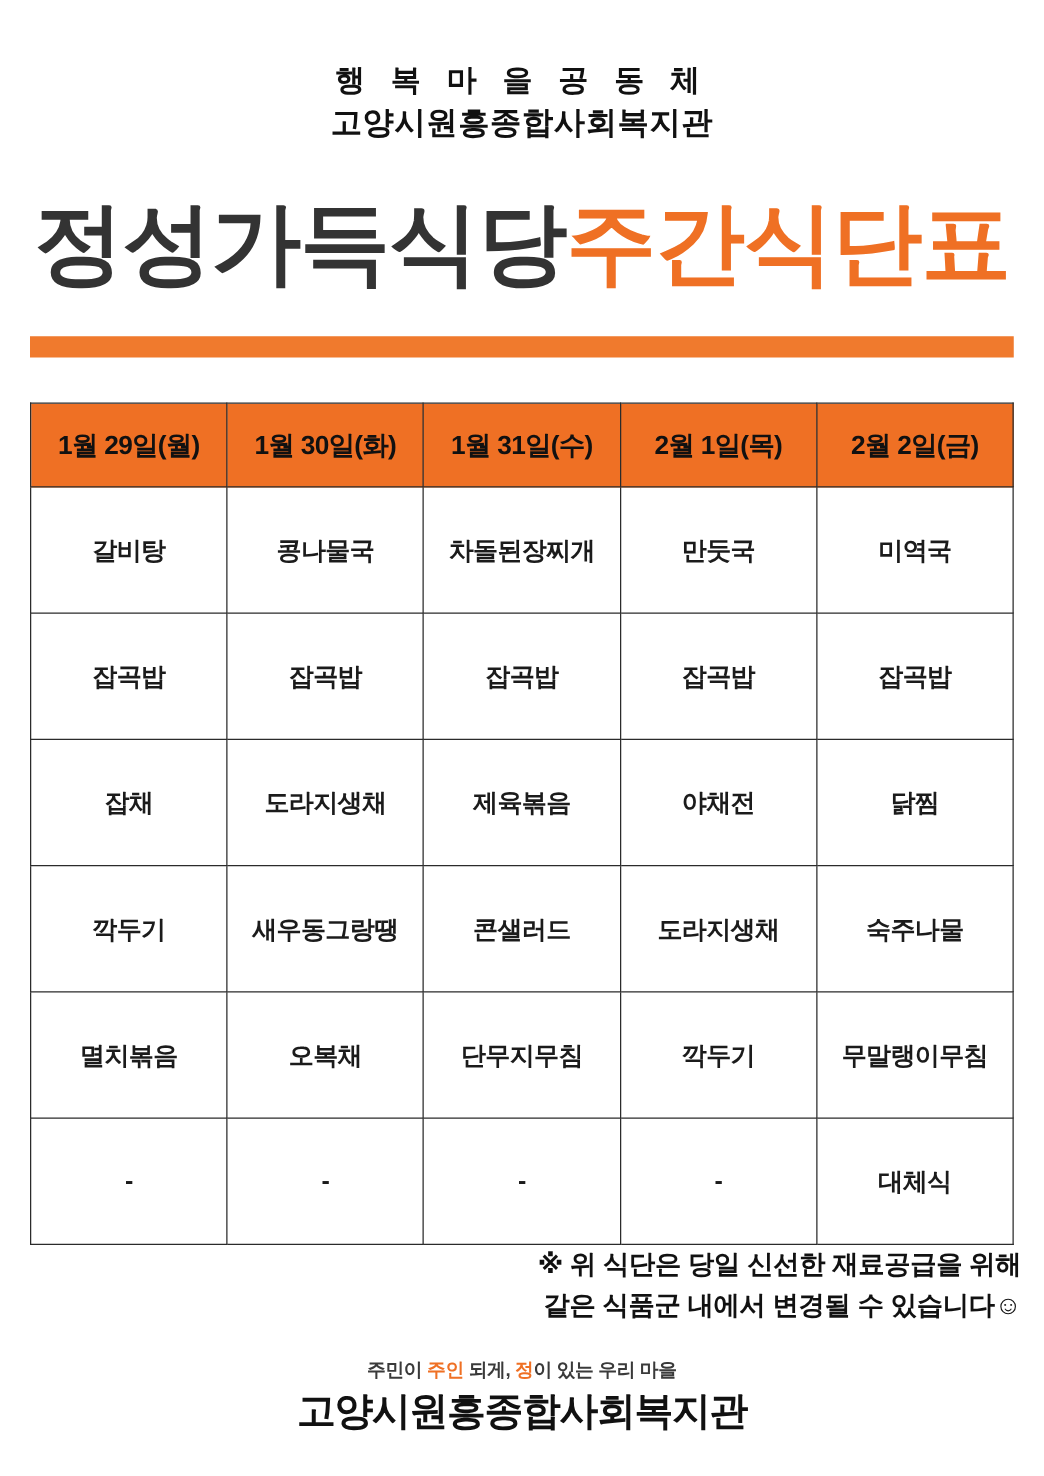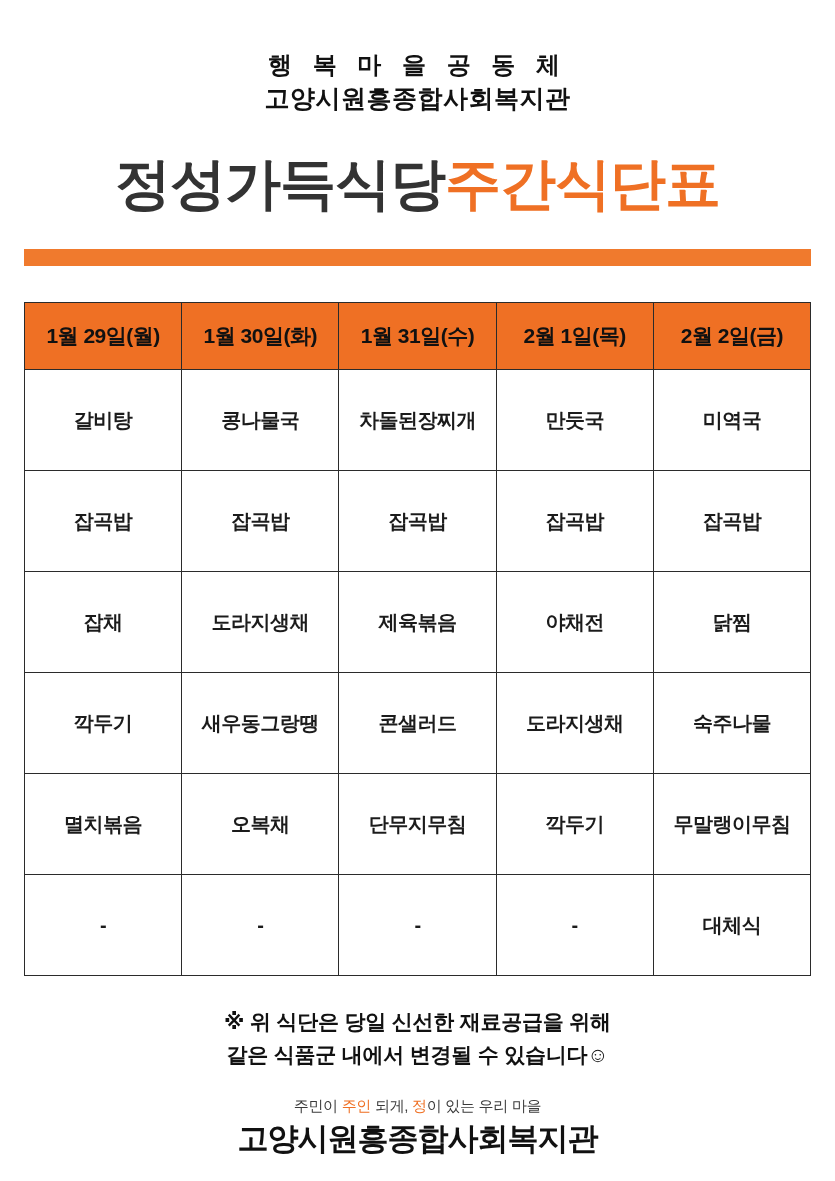--- a/index.html
+++ b/index.html
@@ -42,21 +42,21 @@
     color: #111;
     margin-top: 6px;
     line-height: 1.15;
   }
 
   .title-row {
     text-align: center;
     margin-top: 34px;
   }
   .title-main {
-    font-size: 56px;
+    font-size: 72px;
     font-weight: 800;
     letter-spacing: -1px;
     color: #333333;
     display: inline-block;
   }
   .title-accent {
     color: #ef7024;
   }
 
   .accent-bar {
@@ -89,37 +89,36 @@
   .menu-table td {
     height: 98px;
     font-size: 20px;
     font-weight: 600;
     color: #1b1b1b;
     letter-spacing: -0.5px;
   }
 
   
   .notice {
-    text-align: center;
-    margin-top: 30px;
+    text-align: right;
     font-size: 21px;
     font-weight: 600;
     color: #111;
     line-height: 1.55;
     letter-spacing: -0.2px;
   }
 
   
   .footer {
     text-align: center;
     margin-top: 26px;
   }
   .footer-slogan {
     font-size: 15px;
-    font-weight: 400;
+    font-weight: 700;
     color: #3a3a3a;
     letter-spacing: -0.3px;
   }
   .footer-slogan .hl {
     color: #ef7024;
   }
   .footer-name {
     font-size: 31px;
     font-weight: 800;
     color: #111111;

